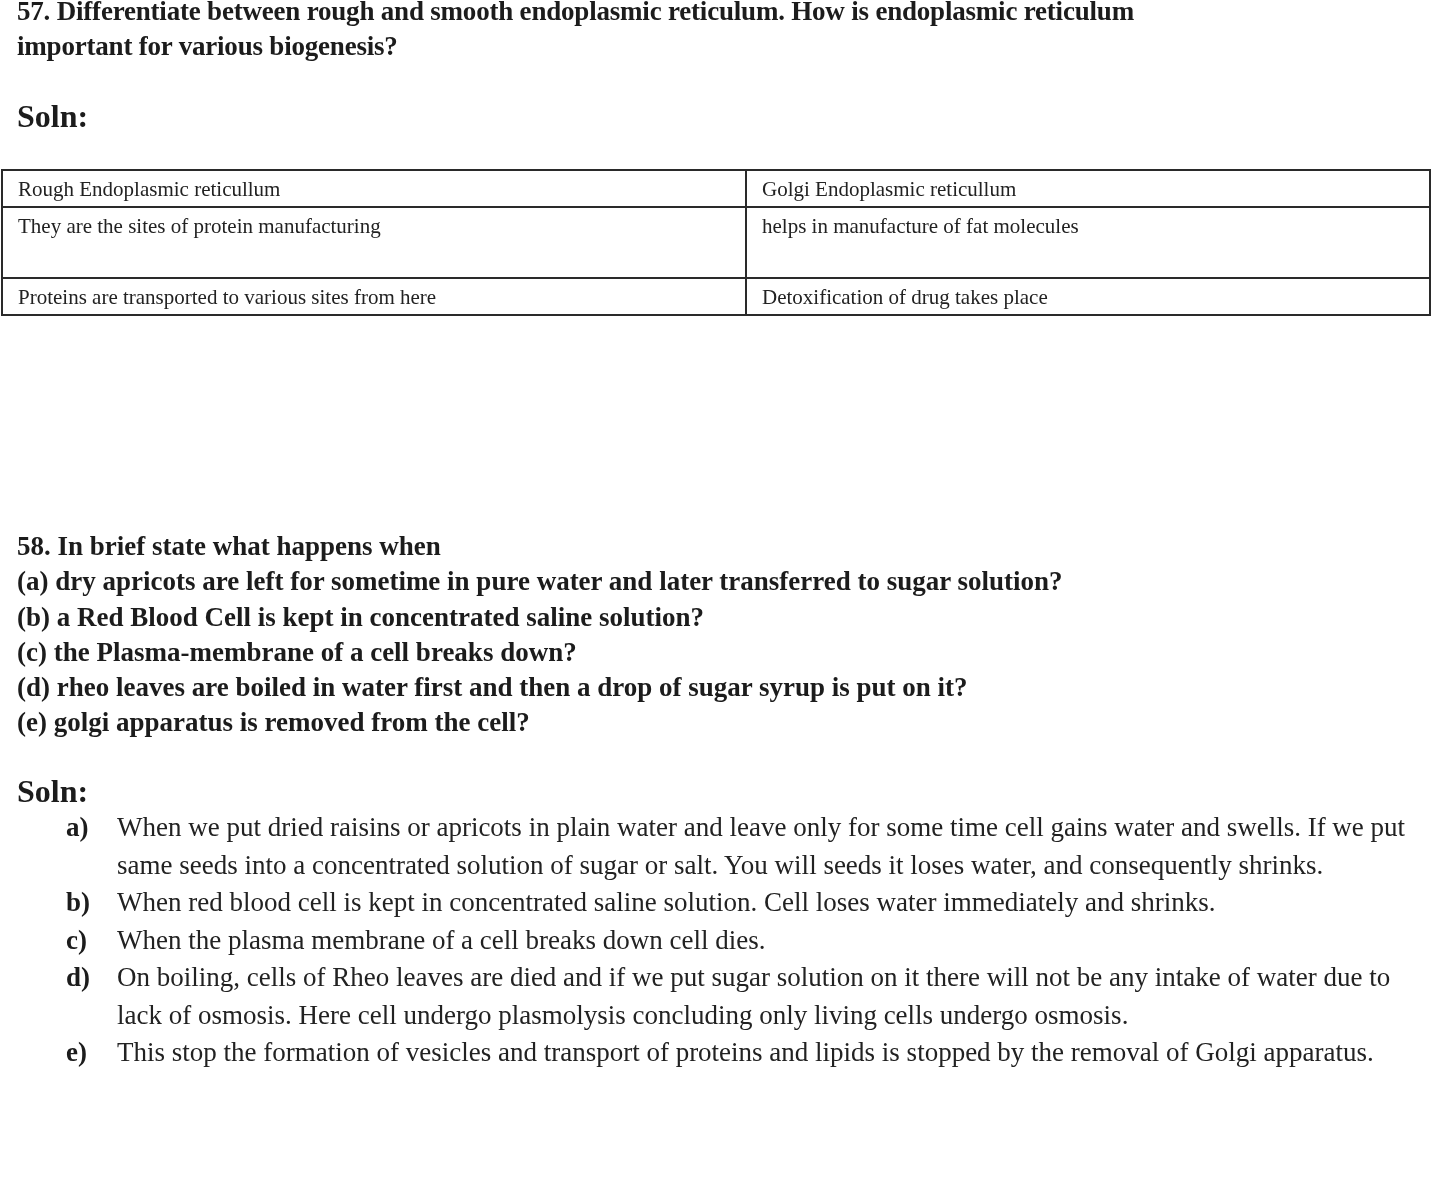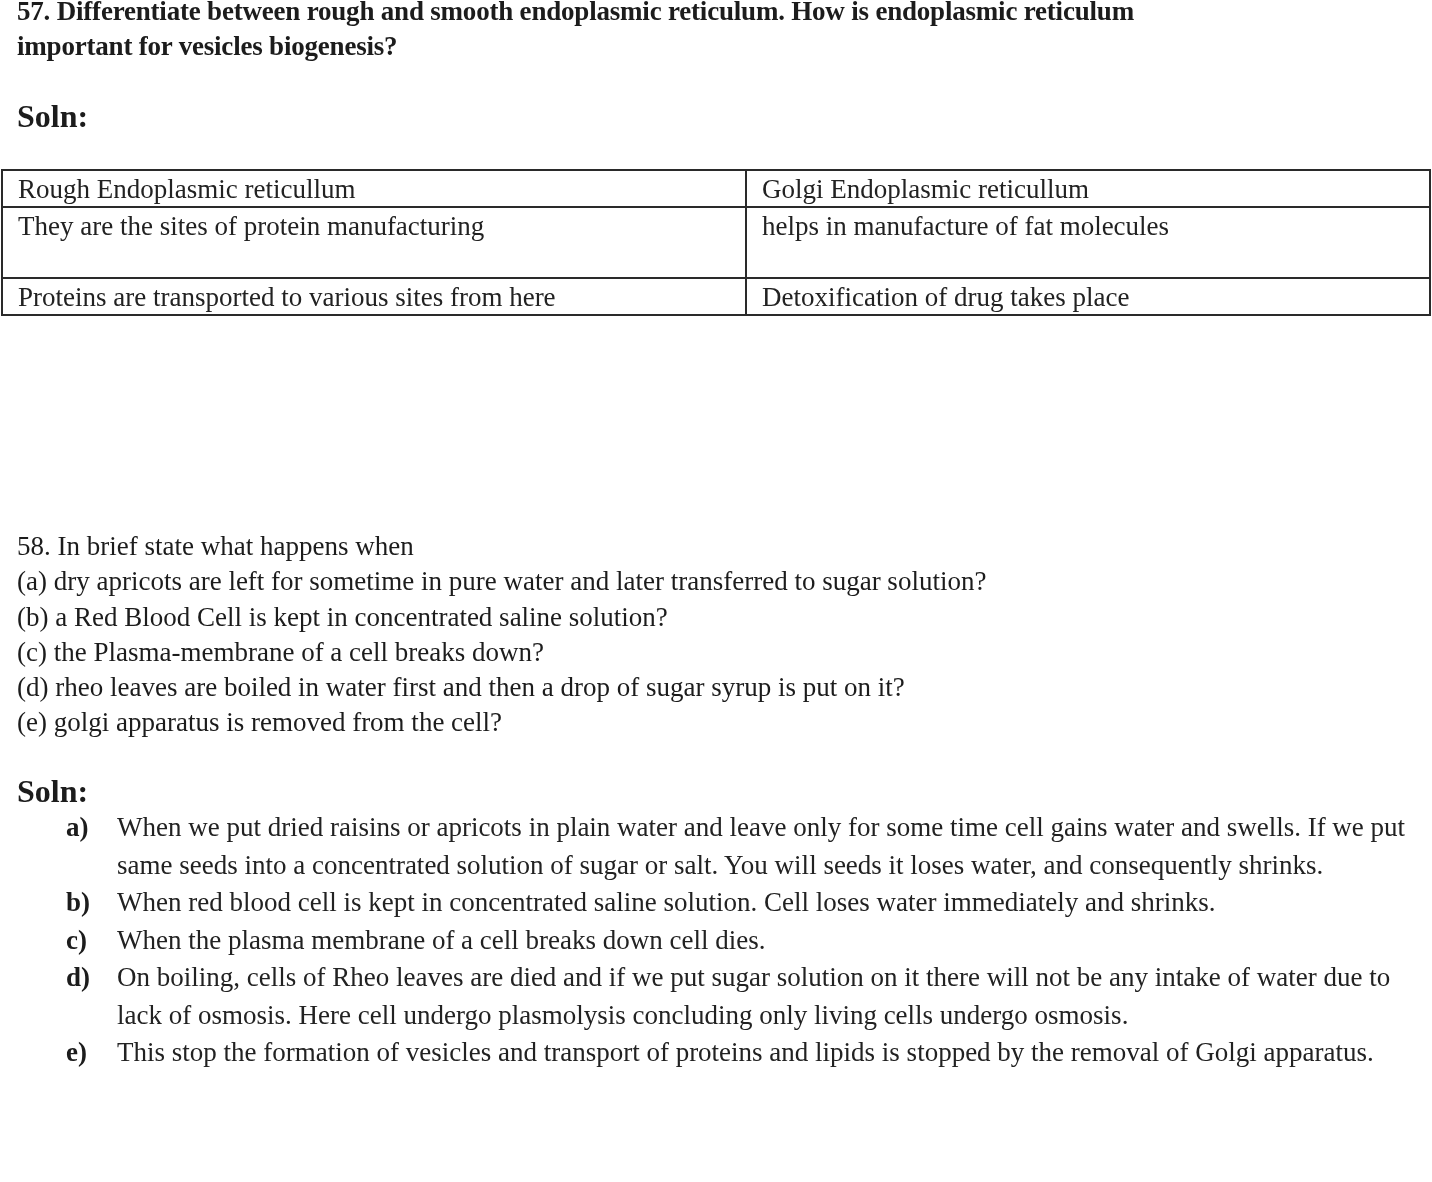--- a/index.html
+++ b/index.html
@@ -39,38 +39,38 @@
     left: 1px;
     top: 169px;
     width: 1430px;
     border-collapse: collapse;
     table-layout: fixed;
   }
   table.er-table td {
     border: 2px solid #2a2a2a;
     vertical-align: top;
     padding: 2px 14px 0 15px;
-    font-size: 27px;
+    font-size: 21px;
     line-height: 32px;
     color: #222;
     white-space: nowrap;
     overflow: hidden;
   }
   table.er-table td.col-a { width: 713px; }
   table.er-table tr.hdr td { height: 33px; }
   table.er-table tr.row td { height: 67px; }
   table.er-table tr.row-last td { height: 33px; border-radius: 6px; }
   .q58-block {
     position: absolute;
     left: 17px;
     top: 529px;
     margin: 0;
   }
   .q58-line {
-    font-weight: normal;
+    font-weight: bold;
     font-size: 27px;
     line-height: 35.3px;
     white-space: nowrap;
     color: #1c1c1c;
   }
   .answers {
     position: absolute;
     left: 0;
     top: 809px;
     width: 1432px;
@@ -94,21 +94,21 @@
     color: #1c1c1c;
   }
   .answer-text {
     display: block;
   }
 </style>
 </head>
 <body>
 
 <p class="q-title" style="top:-6px;">57. Differentiate between rough and smooth endoplasmic reticulum. How is endoplasmic reticulum</p>
-<p class="q-title" style="top:29px;">important for vesicles biogenesis?</p>
+<p class="q-title" style="top:29px;">important for various biogenesis?</p>
 <p class="soln" style="top:99px;">Soln:</p>
 
 <table class="er-table">
   <tbody>
       <tr class="hdr">
     <td class="col-a">Rough Endoplasmic reticullum</td>
     <td>Golgi Endoplasmic reticullum</td>
   </tr>
   <tr class="row">
     <td class="col-a">They are the sites of protein manufacturing</td>

